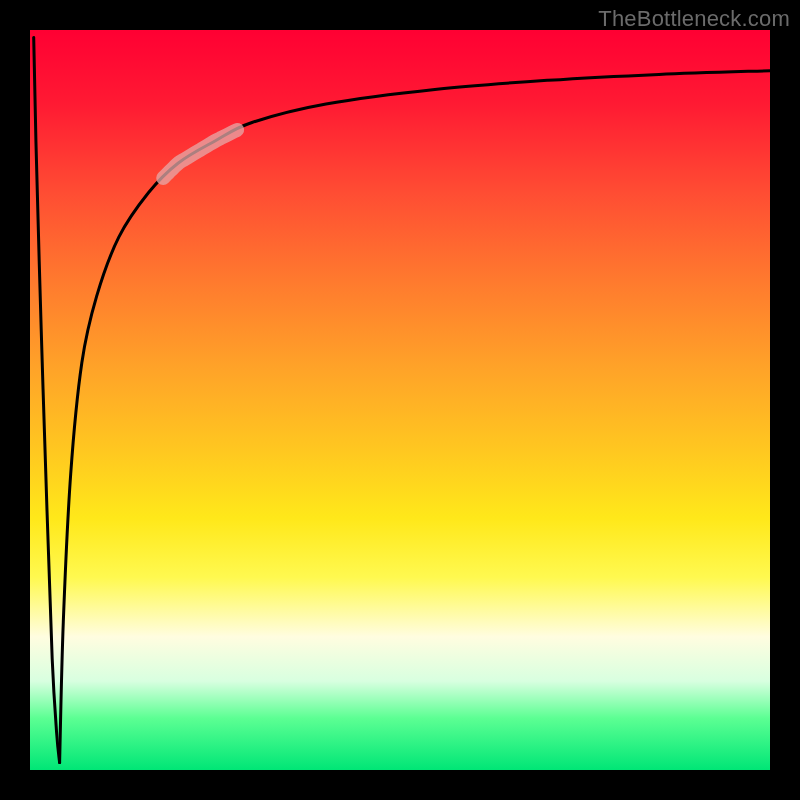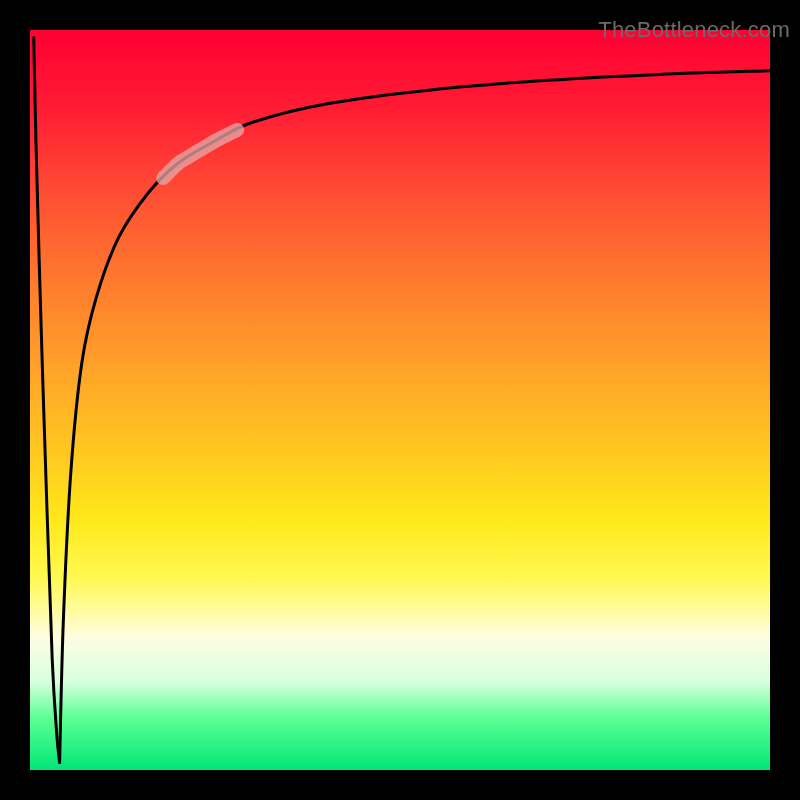--- a/index.html
+++ b/index.html
@@ -36,21 +36,21 @@
       #ffe81a 66%,
       #fff950 74%,
       #fffde0 82%,
       #d8ffe0 88%,
       #5cff93 93%,
       #00e676 100%
     );
   }
   .watermark {
     position: absolute;
-    top: 17px;
+    top: 6px;
     right: 10px;
     color: #6b6b6b;
     font-size: 22px;
     letter-spacing: 0.2px;
     user-select: none;
   }
   svg.curves {
     position: absolute;
     left: 30px;
     top: 30px;

